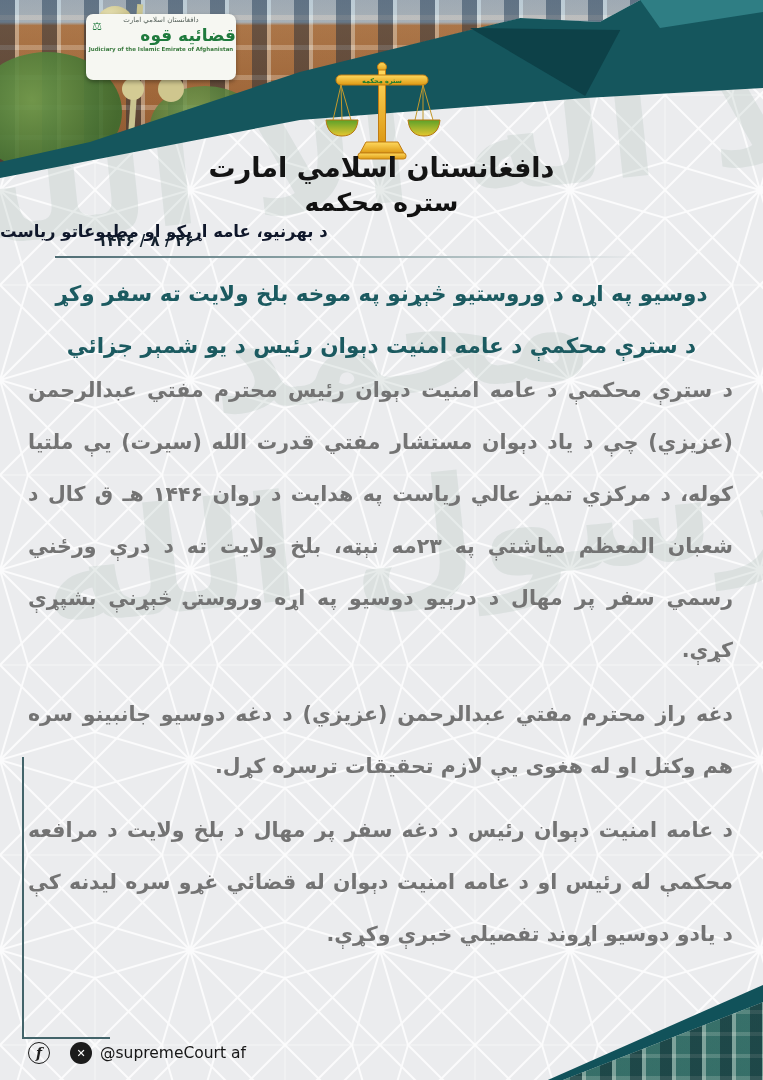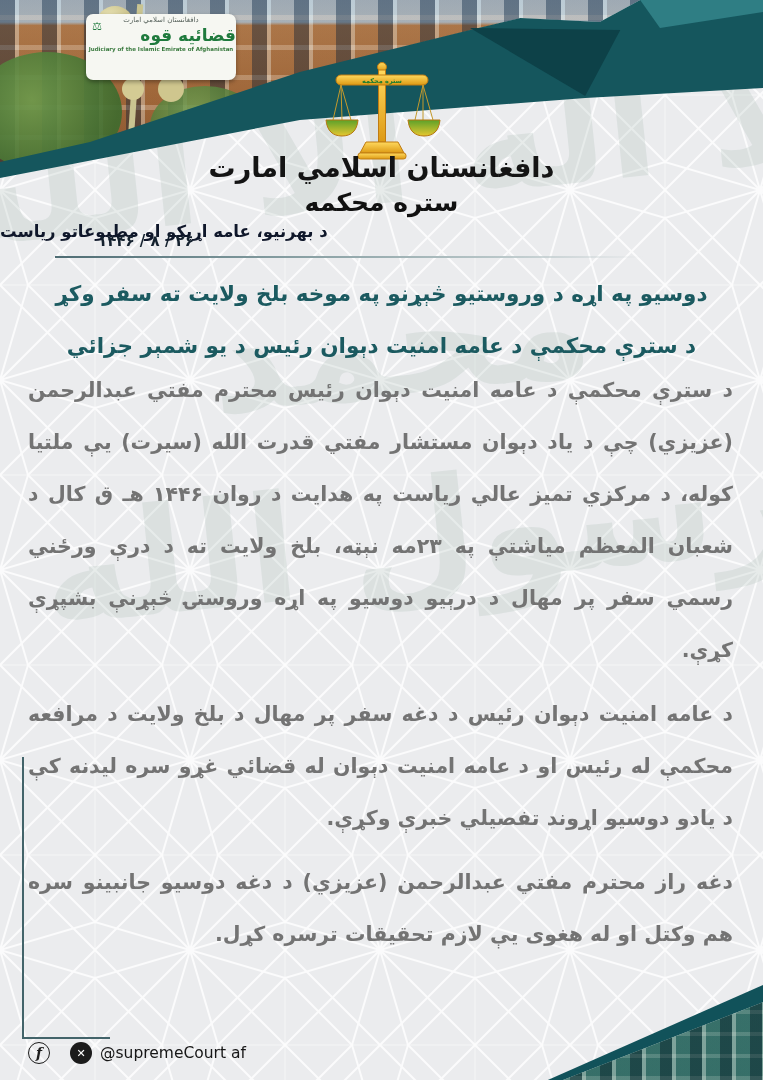--- a/index.html
+++ b/index.html
@@ -154,22 +154,22 @@
   <div class="date">۱۴۴۶ / ۸ / ۲۶</div>
   <div class="divider"></div>
 
   <div class="doc-title">
     <div>دوسیو په اړه د وروستیو څېړنو په موخه بلخ ولایت ته سفر وکړ</div>
     <div>د سترې محکمې د عامه امنیت دېوان رئیس د یو شمېر جزائي</div>
   </div>
 
   <div class="body-text">
     <p>د سترې محکمې د عامه امنیت دېوان رئیس محترم مفتي عبدالرحمن (عزیزي) چې د یاد دېوان مستشار مفتي قدرت الله (سیرت) یې ملتیا کوله، د مرکزي تمیز عالي ریاست په هدایت د روان ۱۴۴۶ هـ ق کال د شعبان المعظم میاشتې په ۲۳مه نېټه، بلخ ولایت ته د درې ورځني رسمي سفر پر مهال د درېیو دوسیو په اړه وروستۍ څېړنې بشپړې کړې.</p>
+    <p>دغه راز محترم مفتي عبدالرحمن (عزیزي) د دغه دوسیو جانبینو سره هم وکتل او له هغوی یې لازم تحقیقات ترسره کړل.</p>
     <p>د عامه امنیت دېوان رئیس د دغه سفر پر مهال د بلخ ولایت د مرافعه محکمې له رئیس او د عامه امنیت دېوان له قضائي غړو سره لیدنه کې د یادو دوسیو اړوند تفصیلي خبرې وکړې.</p>
-    <p>دغه راز محترم مفتي عبدالرحمن (عزیزي) د دغه دوسیو جانبینو سره هم وکتل او له هغوی یې لازم تحقیقات ترسره کړل.</p>
   </div>
 
   <div class="bracket"></div>
 
   <div class="br-band"></div>
   <div class="br-photo"></div>
 
   <div class="footer">
     <div class="item">
       <span class="icn-f">f</span>

